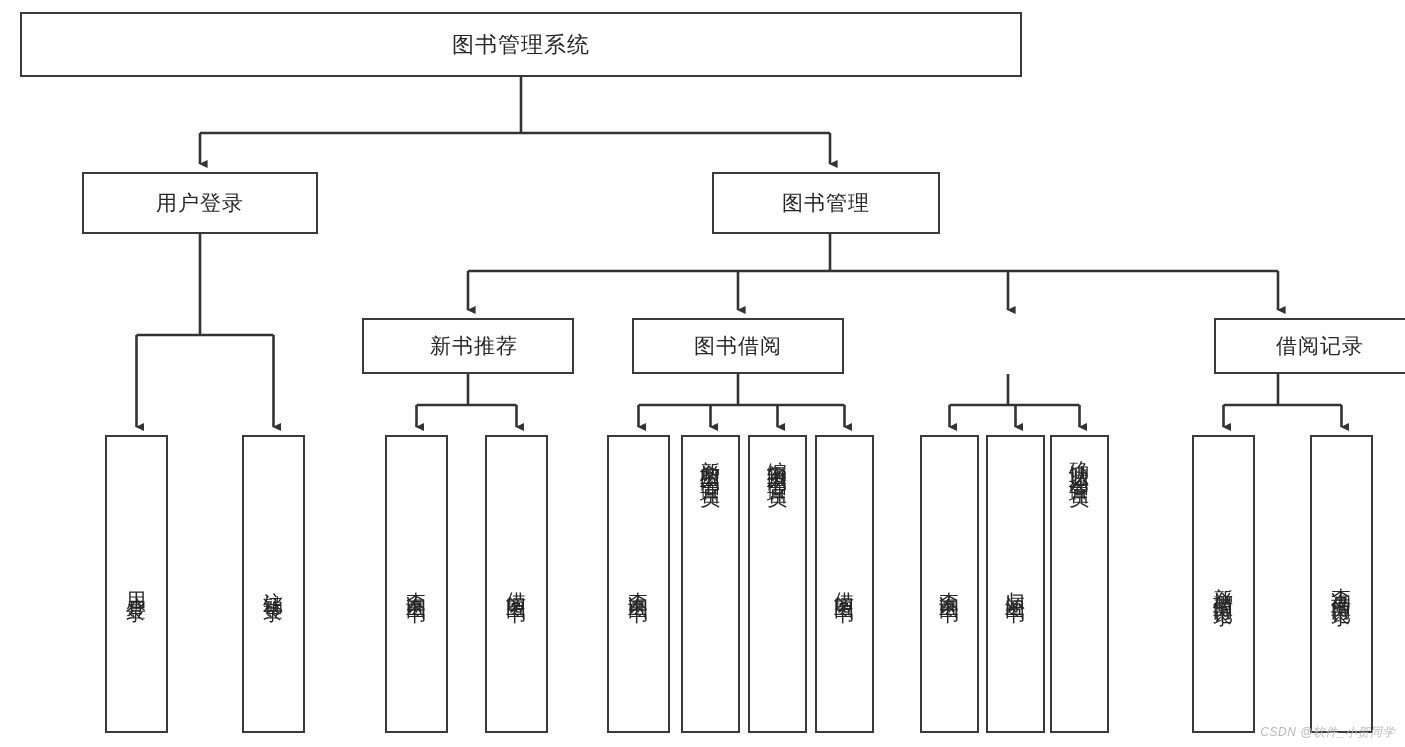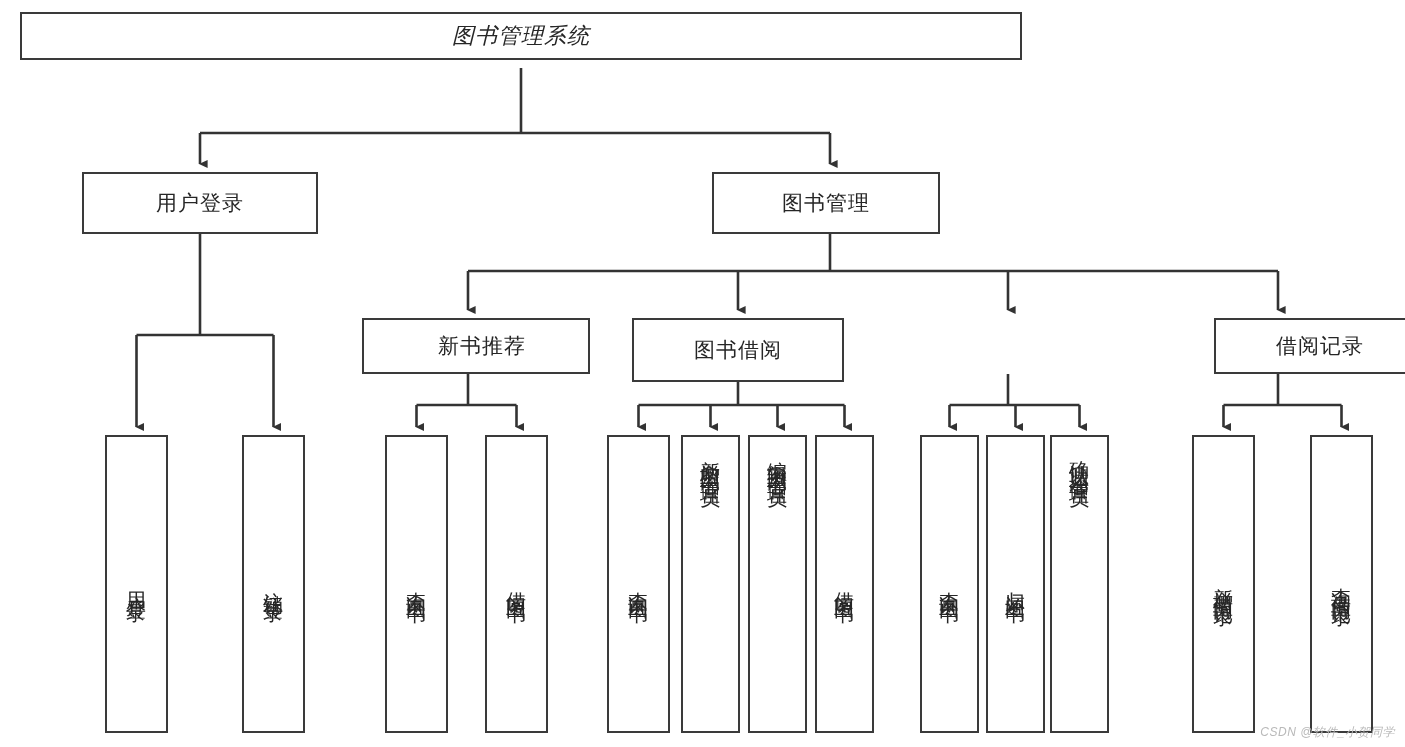--- a/index.html
+++ b/index.html
@@ -116,35 +116,35 @@
         <line x1="949.5" y1="405" x2="949.5" y2="427" marker-end="url(#arrowhead)"></line>
         <line x1="1015.5" y1="405" x2="1015.5" y2="427" marker-end="url(#arrowhead)"></line>
         <line x1="1079.5" y1="405" x2="1079.5" y2="427" marker-end="url(#arrowhead)"></line>
         <line x1="1278" y1="374" x2="1278" y2="405"></line>
         <line x1="1223.5" y1="405" x2="1341.5" y2="405"></line>
         <line x1="1223.5" y1="405" x2="1223.5" y2="427" marker-end="url(#arrowhead)"></line>
         <line x1="1341.5" y1="405" x2="1341.5" y2="427" marker-end="url(#arrowhead)"></line>
       </g>
   </svg>
 
-  <div class="node level-0" style="left: 20px; top: 12px; width: 1002px; height: 48px; font-style: italic;">
+  <div class="node level-0" style="left: 20px; top: 12px; width: 1002px; height: 65px;">
     <span class="node-label">图书管理系统</span>
   </div>
 
   <div class="node level-1" style="left: 82px; top: 172px; width: 236px; height: 62px;">
     <span class="node-label">用户登录</span>
   </div>
   <div class="node level-1" style="left: 712px; top: 172px; width: 228px; height: 62px;">
     <span class="node-label">图书管理</span>
   </div>
 
-  <div class="node level-2" style="left: 362px; top: 318px; width: 228px; height: 56px; padding-left: 12px;">
+  <div class="node level-2" style="left: 362px; top: 318px; width: 212px; height: 56px; padding-left: 12px;">
     <span class="node-label">新书推荐</span>
   </div>
-  <div class="node level-2" style="left: 632px; top: 318px; width: 212px; height: 64px;">
+  <div class="node level-2" style="left: 632px; top: 318px; width: 212px; height: 56px;">
     <span class="node-label">图书借阅</span>
   </div>
   <div class="node level-2" style="left: 1172px; top: 318px; width: 212px; height: 56px; margin-left: 42px;">
     <span class="node-label">借阅记录</span>
   </div>
 
   <div id="leaves-container">
       <div class="node leaf centered-v" style="left: 105px; top: 435px; width: 63px; height: 298px;">
         <span class="node-label">用户登录</span>
       </div>

